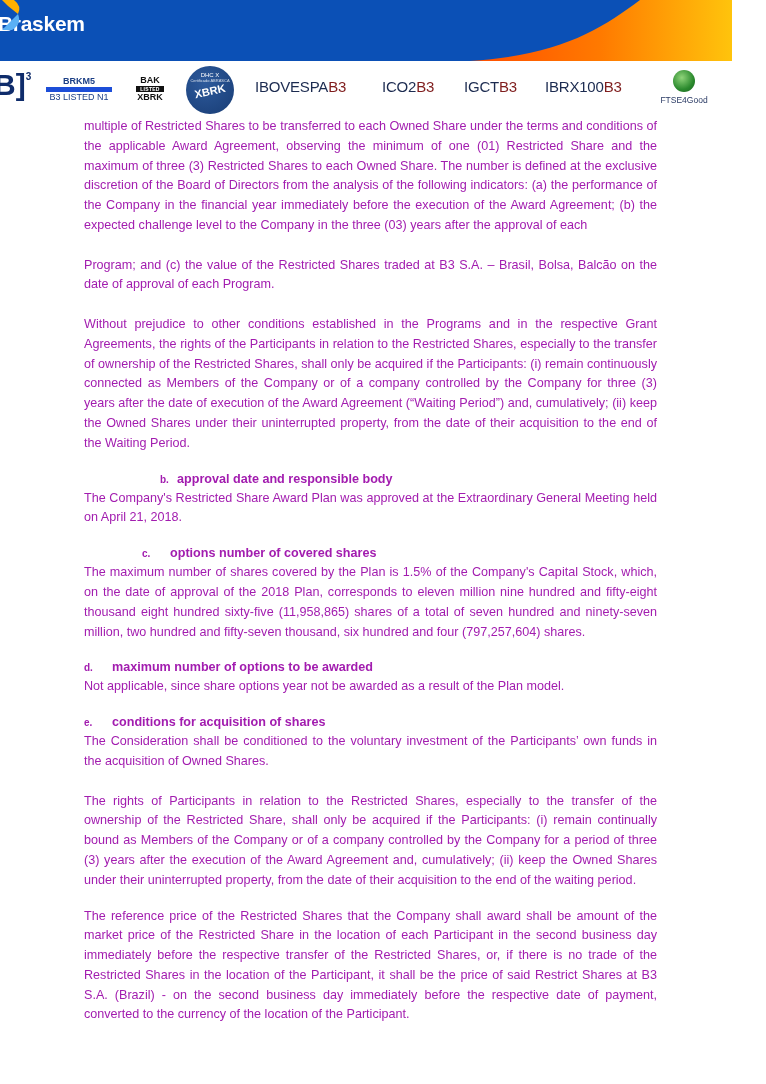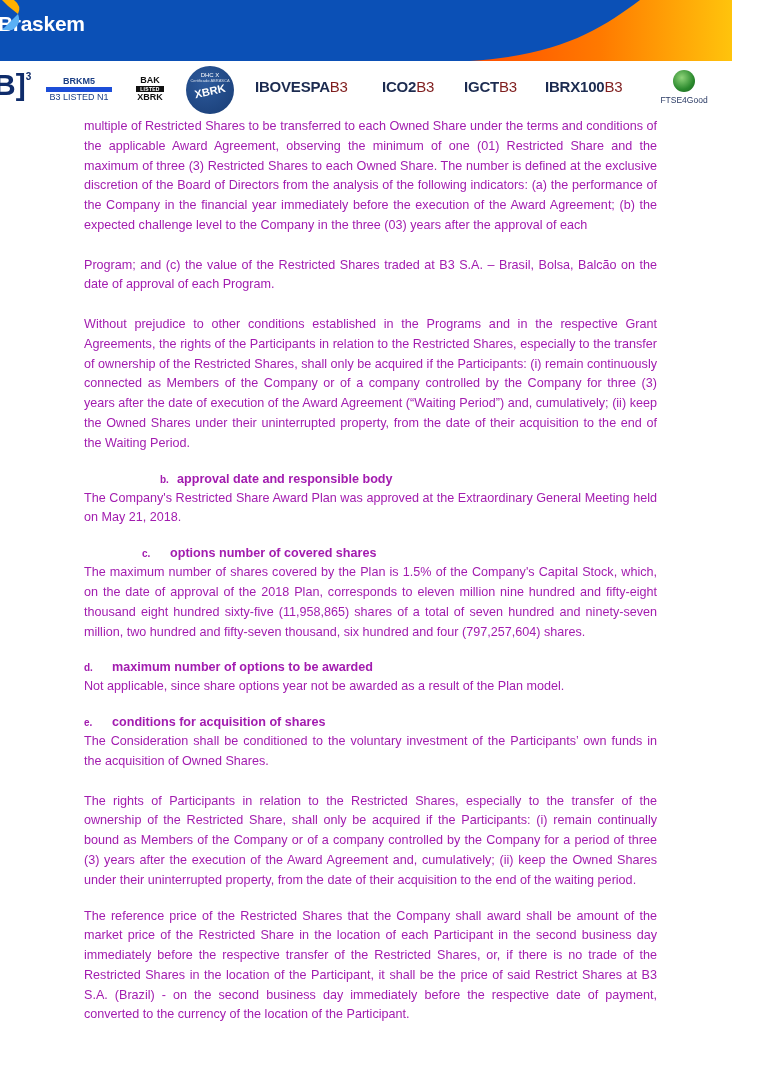--- a/index.html
+++ b/index.html
@@ -15,21 +15,21 @@
   .brkm { left:46px; top:14px; width:66px; text-align:center; color:#1c3f86; font-weight:bold; font-size:9px; line-height:10px; }
   .brkm .l1 { border-bottom:5px solid #1d4ed8; padding-bottom:1px; }
   .brkm .l2 { font-weight:normal; font-size:9px; }
   .nyse { left:136px; top:14px; width:28px; text-align:center; font-weight:bold; color:#111; font-size:9px; line-height:9px; }
   .nyse .mid { background:#111; color:#fff; font-size:5px; line-height:6px; margin:1px 0; letter-spacing:0.3px; }
   .xbrk { left:186px; top:4px; width:48px; height:48px; border-radius:50%; background:radial-gradient(circle at 40% 35%, #2d5a9c, #183c74); color:#fff; text-align:center; }
   .xbrk .t1 { font-size:6px; margin-top:6px; }
   .xbrk .t2 { font-size:4px; opacity:0.8; }
   .xbrk .t3 { font-size:11px; font-weight:bold; transform:rotate(-12deg); margin-top:2px; }
   .idx { top:16px; font-size:15px; color:#1c2b50; letter-spacing:-0.2px; }
-  .idx b { font-weight:bold;margin-top:44px; }
+  .idx b { font-weight:normal;margin-top:44px; }
   .idx span { font-weight:normal; color:#7f1d1d; }
   .ibov { left:255px; } .ico2 { left:382px; } .igct { left:464px; } .ibrx { left:545px; }
   .ftse { left:655px; top:8px; width:58px; text-align:center; }
   .ftse .globe { width:22px; height:22px; border-radius:50%; margin:0 auto; background:radial-gradient(circle at 40% 35%, #8fd47a, #2b8a2e 60%, #17601d); }
   .ftse .lbl { font-size:8.5px; color:#2a3a64; margin-top:3px; }
 
   .content { position:absolute; left:84px; top:117px; width:573px; font-size:12.6px; line-height:19.8px; color:#a21caf; }
   .content p { margin:0; text-align:justify; }
   .content p.last { text-align-last:left; }
   .gap { height:19.8px; }
@@ -91,21 +91,21 @@
 
 <div class="content">
   <p>multiple of Restricted Shares to be transferred to each Owned Share under the terms and conditions of the applicable Award Agreement, observing the minimum of one (01) Restricted Share and the maximum of three (3) Restricted Shares to each Owned Share. The number is defined at the exclusive discretion of the Board of Directors from the analysis of the following indicators: (a) the performance of the Company in the financial year immediately before the execution of the Award Agreement; (b) the expected challenge level to the Company in the three (03) years after the approval of each</p>
   <div class="gap"></div>
   <p class="last">Program; and (c) the value of the Restricted Shares traded at B3 S.A. – Brasil, Bolsa, Balcão on the date of approval of each Program.</p>
   <div class="gap"></div>
   <p class="last">Without prejudice to other conditions established in the Programs and in the respective Grant Agreements, the rights of the Participants in relation to the Restricted Shares, especially to the transfer of ownership of the Restricted Shares, shall only be acquired if the Participants: (i) remain continuously connected as Members of the Company or of a company controlled by the Company for three (3) years after the date of execution of the Award Agreement (“Waiting Period”) and, cumulatively; (ii) keep the Owned Shares under their uninterrupted property, from the date of their acquisition to the end of the Waiting Period.</p>
   <div class="gap-s"></div>
 
   <div class="head b"><span class="num">b.</span><span>approval date and responsible body</span></div>
-  <p class="last">The Company's Restricted Share Award Plan was approved at the Extraordinary General Meeting held on May 21, 2018.</p>
+  <p class="last">The Company's Restricted Share Award Plan was approved at the Extraordinary General Meeting held on April 21, 2018.</p>
   <div class="gap-s"></div>
 
   <div class="head c"><span class="num">c.</span><span>options number of covered shares</span></div>
   <p class="last">The maximum number of shares covered by the Plan is 1.5% of the Company's Capital Stock, which, on the date of approval of the 2018 Plan, corresponds to eleven million nine hundred and fifty-eight thousand eight hundred sixty-five (11,958,865) shares of a total of seven hundred and ninety-seven million, two hundred and fifty-seven thousand, six hundred and four (797,257,604) shares.</p>
   <div class="gap-s"></div>
 
   <div class="head d"><span class="num">d.</span><span>maximum number of options to be awarded</span></div>
   <p class="last">Not applicable, since share options year not be awarded as a result of the Plan model.</p>
   <div class="gap-s"></div>
 

